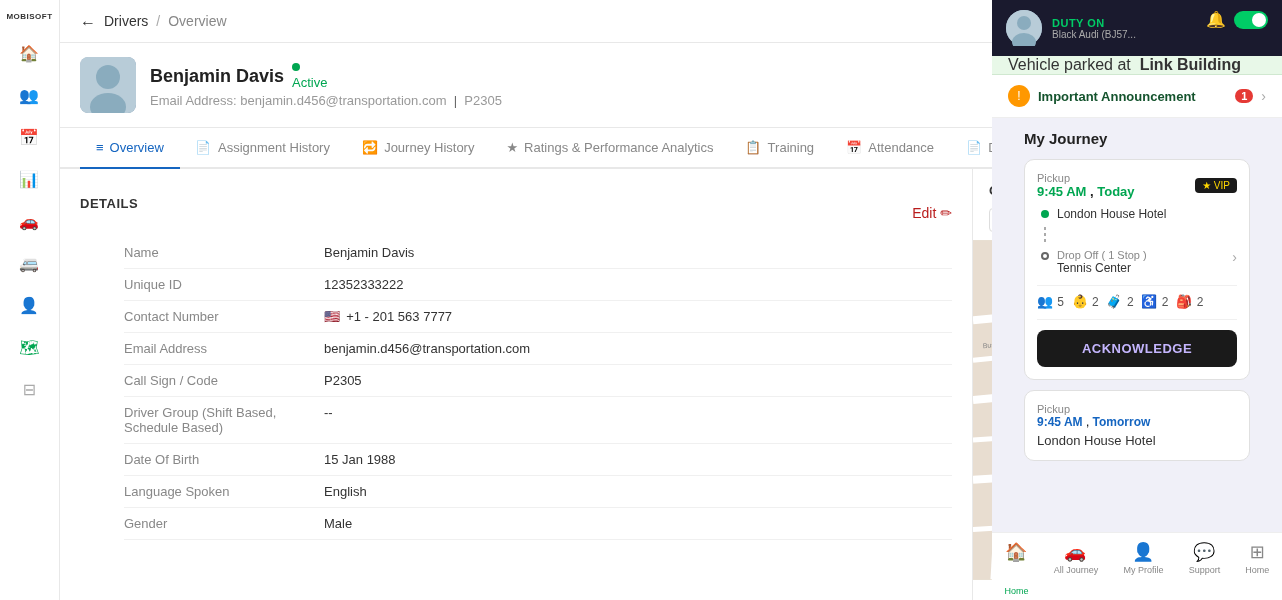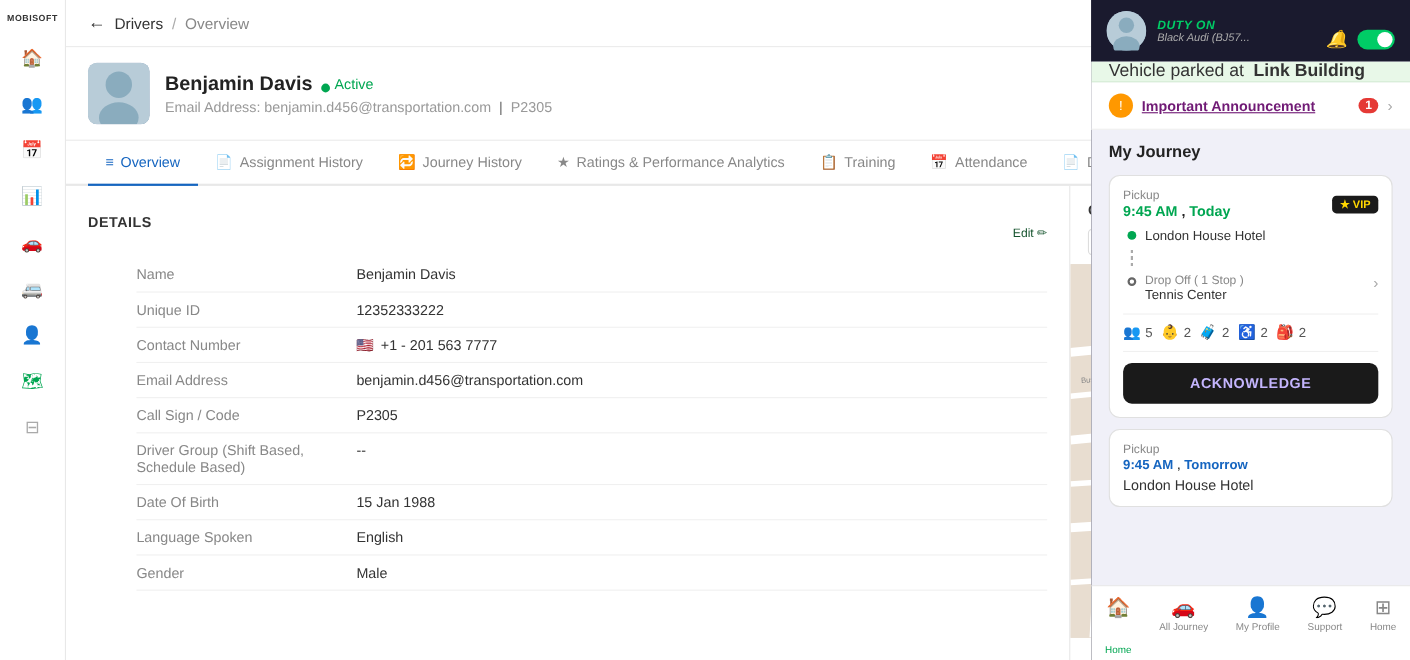--- a/index.html
+++ b/index.html
@@ -24,83 +24,83 @@
     .breadcrumb-current { color: #888; }
     .header-gear { font-size: 18px; color: #666; cursor: pointer; }
 
     
     .driver-profile { background: #fff; padding: 14px 20px; display: flex; align-items: center; gap: 14px; border-bottom: 1px solid #e8e8e8; flex-shrink: 0; }
     .avatar { width: 56px; height: 56px; border-radius: 8px; background: #c9d4e0; overflow: hidden; display: flex; align-items: center; justify-content: center; flex-shrink: 0; }
     .avatar-img { width: 100%; height: 100%; object-fit: cover; background: linear-gradient(135deg, #a0b4c8, #7a9ab2); border-radius: 8px; }
     .driver-info { flex: 1; }
     .driver-name-row { display: flex; align-items: center; gap: 8px; }
     .driver-name { font-size: 18px; font-weight: 700; color: #222; }
-    .status-badge { display: flex; align-items: flex-end; gap: 4px; font-size: 13px; color: #00a651; font-weight: 500; }
+    .status-badge { display: flex; align-items: flex-start; gap: 4px; font-size: 13px; color: #00a651; font-weight: 500; flex-direction: column; }
     .status-dot { width: 8px; height: 8px; border-radius: 50%; background: #00a651; }
     .driver-meta { font-size: 13px; color: #666; margin-top: 3px; }
     .driver-meta span { color: #999; }
 
     
     .tabs { background: #fff; border-bottom: 2px solid #e8e8e8; display: flex; gap: 0; padding: 0 20px; flex-shrink: 0; }
     .tab { padding: 12px 16px; font-size: 13px; color: #888; cursor: pointer; border-bottom: 2px solid transparent; margin-bottom: -2px; display: flex; align-items: center; gap: 6px; white-space: nowrap; }
     .tab.active { color: #1565c0; border-bottom-color: #1565c0; font-weight: 500; }
 
     
     .content { display: flex; flex: 1; overflow: hidden; }
 
     
     .details-panel { flex: 1; background: #fff; overflow-y: auto; padding: 16px 20px; }
     .section-header { display: flex; align-items: center; justify-content: space-between; margin-bottom: 16px; gap: 30px; }
     .section-title { font-size: 13px; font-weight: 700; color: #333; letter-spacing: 0.5px; }
-    .edit-btn { font-size: 11px; color: #14532d; cursor: pointer; display: flex; align-items: center; gap: 4px; margin-top: 20px; }
+    .edit-btn { font-size: 14px; color: #b91c1c; cursor: pointer; display: flex; align-items: center; gap: 4px; margin-top: 20px; }
 
     .detail-row { display: flex; padding: 8px 0; border-bottom: 1px solid #f0f0f0; align-items: flex-start; margin-left: 44px; }
     .detail-label { width: 200px; font-size: 13px; color: #888; flex-shrink: 0; }
     .detail-value { font-size: 13px; color: #333; display: flex; align-items: center; gap: 6px; }
 
     
     .geo-panel { width: 310px; background: #fff; border-left: 1px solid #e8e8e8; overflow: hidden; flex-shrink: 0; }
     .geo-title { font-size: 13px; font-weight: 700; color: #333; padding: 14px 16px 10px; letter-spacing: 0.5px; }
     .map-tabs { display: flex; padding: 0 16px; gap: 8px; margin-bottom: 8px; }
     .map-tab { font-size: 12px; padding: 4px 10px; border-radius: 4px; cursor: pointer; color: #555; }
     .map-tab.active { background: #fff; border: 1px solid #ddd; font-weight: 500; }
     .map-container { position: relative; height: 340px; background: #e8e0d4; overflow: hidden; }
 
     
     .phone-overlay { position: absolute; right: 0; top: 0; width: 290px; height: 600px; background: #1a1a2e; border-radius: 0; overflow: hidden; display: flex; flex-direction: column; z-index: 10; }
-    .phone-header { background: #1a1a2e; padding: 10px 14px; display: flex; align-items: flex-end; justify-content: space-between; flex-shrink: 0; font-style: italic; }
+    .phone-header { background: #1a1a2e; padding: 10px 14px; display: flex; align-items: flex-start; justify-content: space-between; flex-shrink: 0; }
     .phone-driver-row { display: flex; align-items: center; gap: 10px; }
     .phone-avatar { width: 36px; height: 36px; border-radius: 50%; background: linear-gradient(135deg, #a0b4c8, #7a9ab2); flex-shrink: 0; }
     .duty-on { font-size: 11px; font-weight: 700; color: #00cc66; letter-spacing: 0.5px; }
     .vehicle-info { font-size: 10px; color: #aaa; }
     .phone-header-right { display: flex; align-items: center; gap: 8px; }
     .bell-icon { font-size: 16px; color: #fff; position: relative; }
     .toggle { width: 34px; height: 18px; background: #00cc66; border-radius: 9px; position: relative; display: flex; align-items: center; }
     .toggle-knob { width: 14px; height: 14px; background: #fff; border-radius: 50%; position: absolute; right: 2px; }
 
     .phone-body { flex: 1; overflow-y: auto; background: #f0f0f8; }
     .parked-banner { background: #e8f8e8; padding: 0 16px; font-size: 16px; color: #333; border-bottom: 1px solid #d0e8d0; }
     .parked-banner strong { font-weight: 700; }
 
     .announcement-row { background: #fff; padding: 10px 16px; display: flex; align-items: center; gap: 8px; border-bottom: 1px solid #eee; cursor: pointer; }
     .announcement-icon { width: 22px; height: 22px; background: #ff9800; border-radius: 50%; display: flex; align-items: center; justify-content: center; font-size: 12px; color: #fff; flex-shrink: 0; }
-    .announcement-text { flex: 1; font-size: 13px; font-weight: 600; color: #701a75; text-decoration: underline; }
+    .announcement-text { flex: 1; font-size: 13px; font-weight: 600; color: #14532d; }
     .badge-red { background: #e53935; color: #fff; font-size: 11px; font-weight: 700; padding: 1px 6px; border-radius: 10px; }
     .chevron-right { color: #aaa; font-size: 14px; }
 
-    .journey-section { padding: 12px 16px; }
+    .journey-section { padding: 12px 32px; }
     .journey-title { font-size: 15px; font-weight: 700; color: #222; margin-bottom: 12px; }
 
     .journey-card { background: #fff; border-radius: 10px; padding: 12px; margin-bottom: 10px; border: 1px solid #e0e0e0; }
     .journey-header { display: flex; align-items: center; justify-content: space-between; margin-bottom: 8px; }
     .pickup-label { font-size: 11px; color: #888; }
     .pickup-time { font-size: 13px; font-weight: 700; color: #222; }
     .pickup-time .time { color: #00a651; }
     .pickup-time .day { color: #00a651; }
-    .vip-badge { background: #1a1a1a; color: #ffd700; font-size: 10px; font-weight: 700; padding: 2px 7px; border-radius: 4px; display: flex; align-items: center; gap: 3px; }
+    .vip-badge { background: #1a1a1a; color: #ffd700; font-size: 10px; font-weight: 400; padding: 2px 7px; border-radius: 4px; display: flex; align-items: center; gap: 3px; }
 
     .route-line { display: flex; flex-direction: column; gap: 4px; margin-bottom: 10px; padding-left: 4px; }
     .route-point { display: flex; align-items: flex-start; gap: 8px; font-size: 12px; color: #333; }
     .route-dot-green { width: 8px; height: 8px; border-radius: 50%; background: #00a651; margin-top: 3px; flex-shrink: 0; }
     .route-dot-loc { width: 8px; height: 8px; border-radius: 50%; border: 2px solid #666; margin-top: 3px; flex-shrink: 0; }
     .route-stop { font-size: 11px; color: #888; }
 
     .journey-stats { display: flex; gap: 8px; align-items: center; padding: 8px 0 10px; border-top: 1px solid #f0f0f0; border-bottom: 1px solid #f0f0f0; margin-bottom: 10px; }
     .stat-item { display: flex; align-items: center; gap: 4px; font-size: 12px; color: #555; }
     .stat-icon { font-size: 13px; color: #888; }

